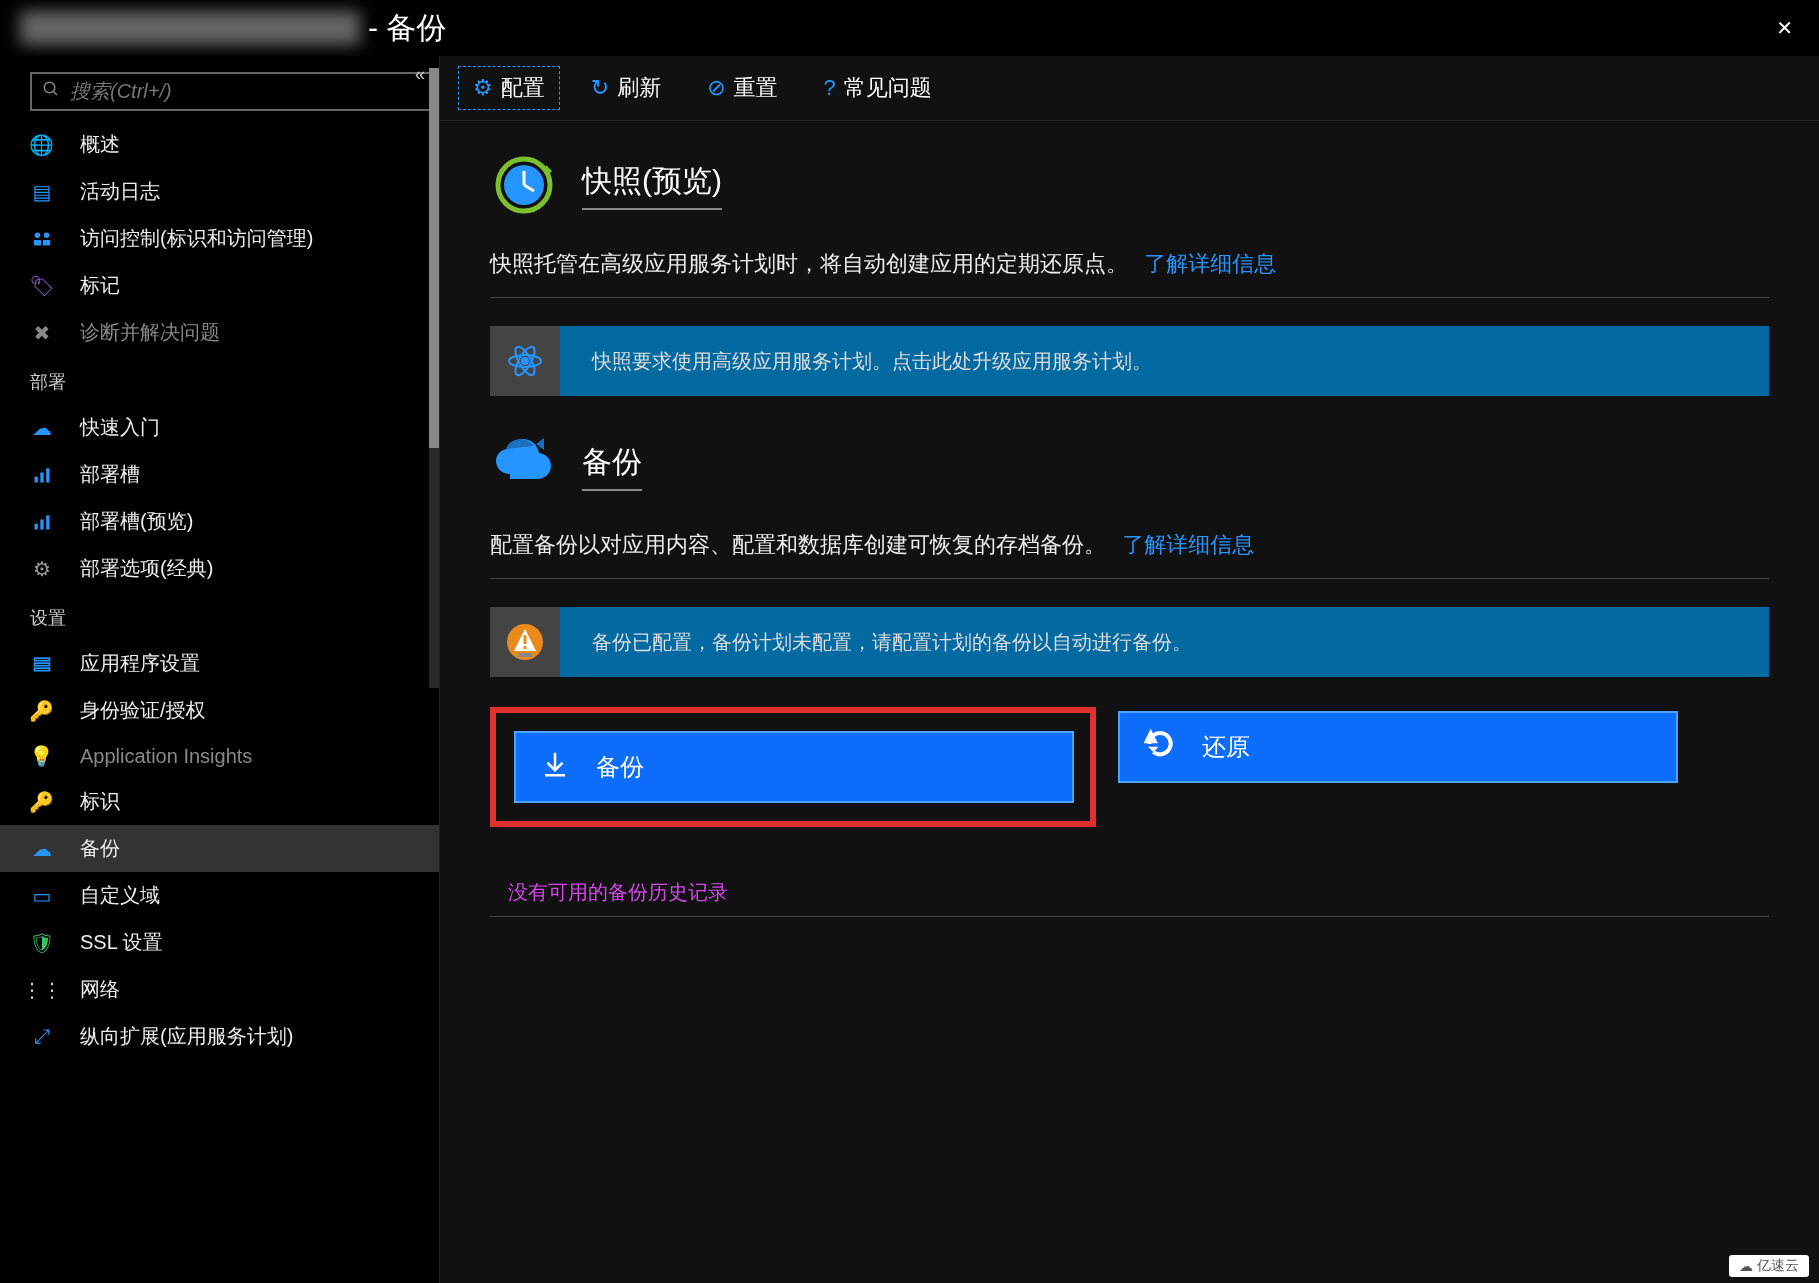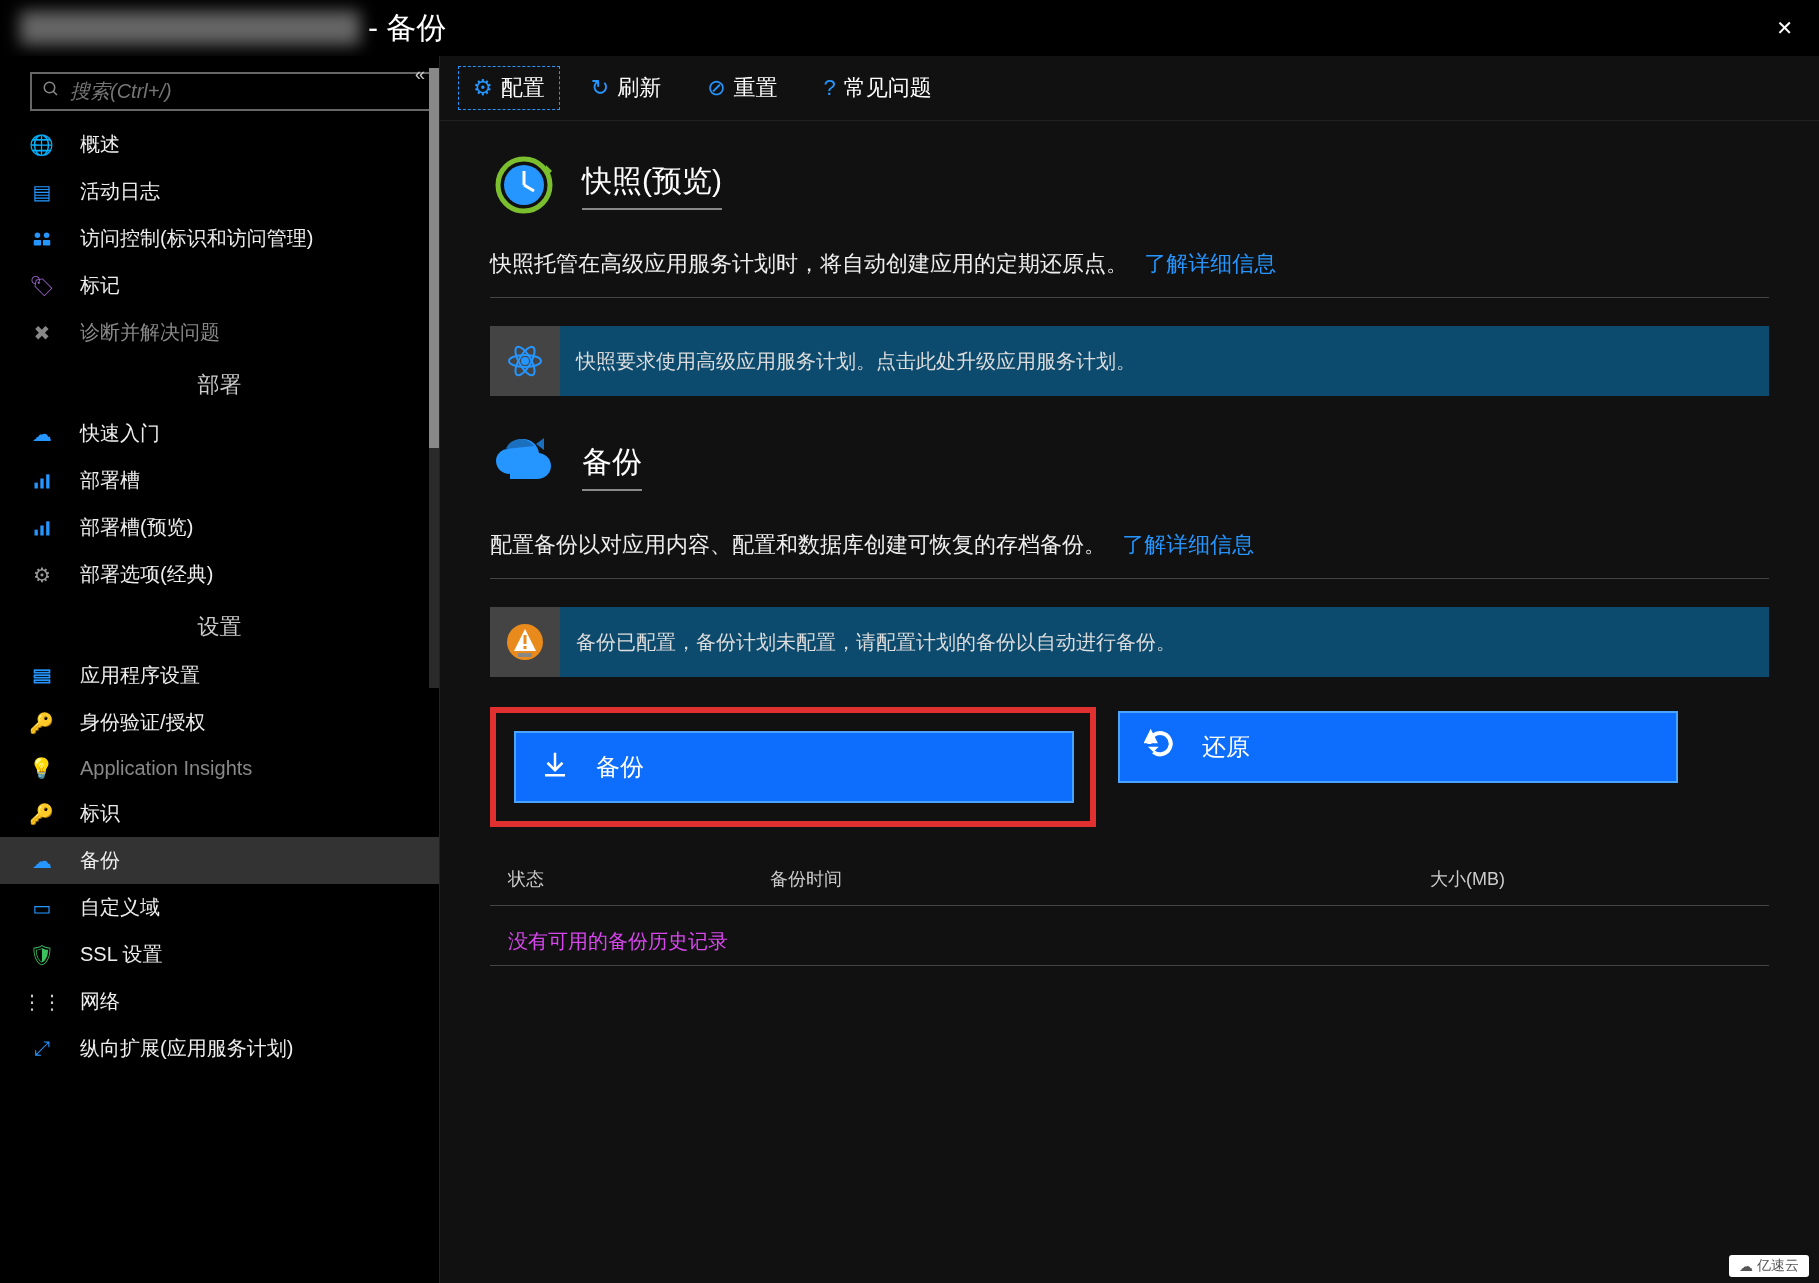--- a/index.html
+++ b/index.html
@@ -88,23 +88,22 @@
     background: transparent;
     border: none;
     color: #aaa;
     font-size: 20px;
     font-style: italic;
     outline: none;
   }
   .search-icon { color: #888; }
   .nav-section-label {
     color: #ccc;
-    font-size: 22px;
+    font-size: 18px;
     padding: 14px 30px 10px 30px;
-    text-align: center;
   }
   .nav-item {
     display: flex;
     align-items: center;
     gap: 18px;
     padding: 10px 30px;
     color: #eee;
     font-size: 20px;
     cursor: pointer;
   }
@@ -180,22 +179,22 @@
   .section-desc {
     font-size: 22px;
     color: #eee;
     padding-bottom: 18px;
     border-bottom: 1px solid #444;
   }
   .section-desc a { color: #2596ff; text-decoration: none; margin-left: 10px; }
   .info-box {
     display: flex;
     align-items: center;
-    gap: 16px;
-    background: #0c4a6e;
+    gap: 32px;
+    background: #0369a1;
     padding: 0;
     margin-top: 28px;
     margin-bottom: 14px;
   }
   .info-box .ibox-icon {
     width: 70px;
     height: 70px;
     background: #444;
     display: flex;
     align-items: center;
@@ -497,25 +496,20 @@
                 <svg width="32" height="32" viewBox="0 0 24 24" fill="none" stroke="#fff" stroke-width="3">
                   <path d="M4 12a8 8 0 1 1 3 6"></path>
                   <polyline points="3,14 7,18 11,14" fill="#fff" stroke="none"></polyline>
                   <polygon points="2,10 8,10 5,4" fill="#fff"></polygon>
                 </svg>
               </span>
               <span>还原</span>
             </div>
           </div>
 
-          <div class="tbl-head">
-            <div class="col1">状态</div>
-            <div class="col2">备份时间</div>
-            <div class="col3">大小(MB)</div>
-          </div>
           <div class="tbl-empty">没有可用的备份历史记录</div>
         </div>
       </div>
     </div>
   </div>
 </div>
 
 <div class="watermark">
   <span>☁</span>
   <span>亿速云</span>

